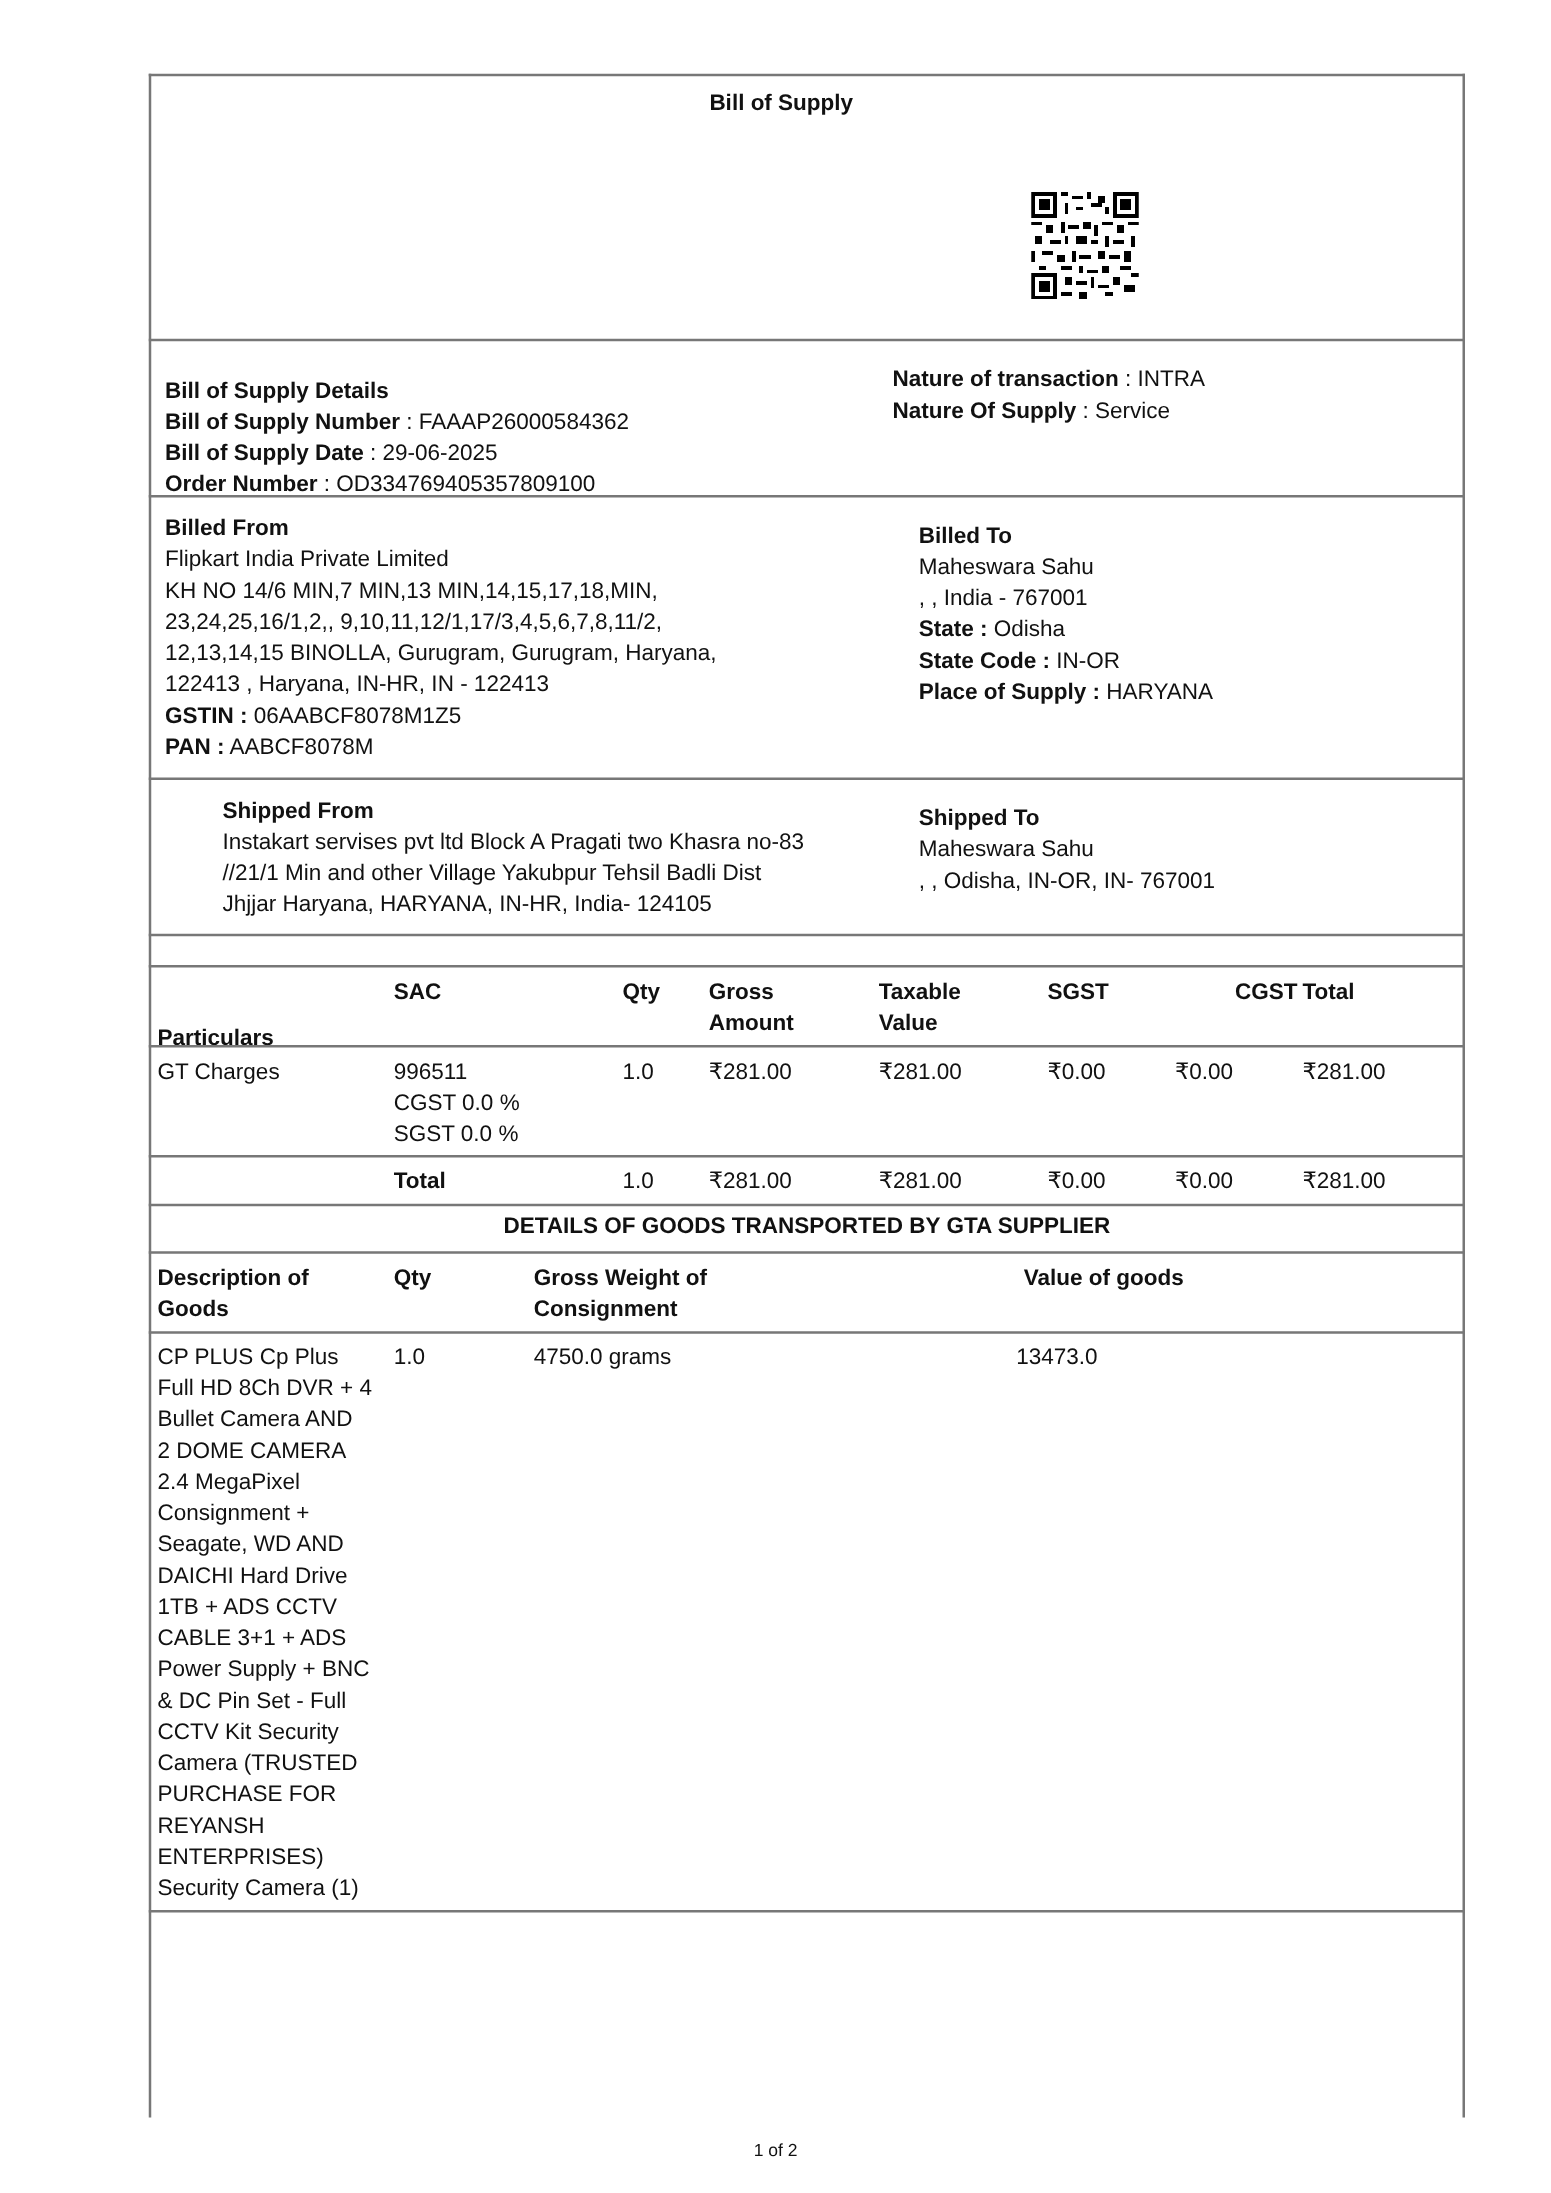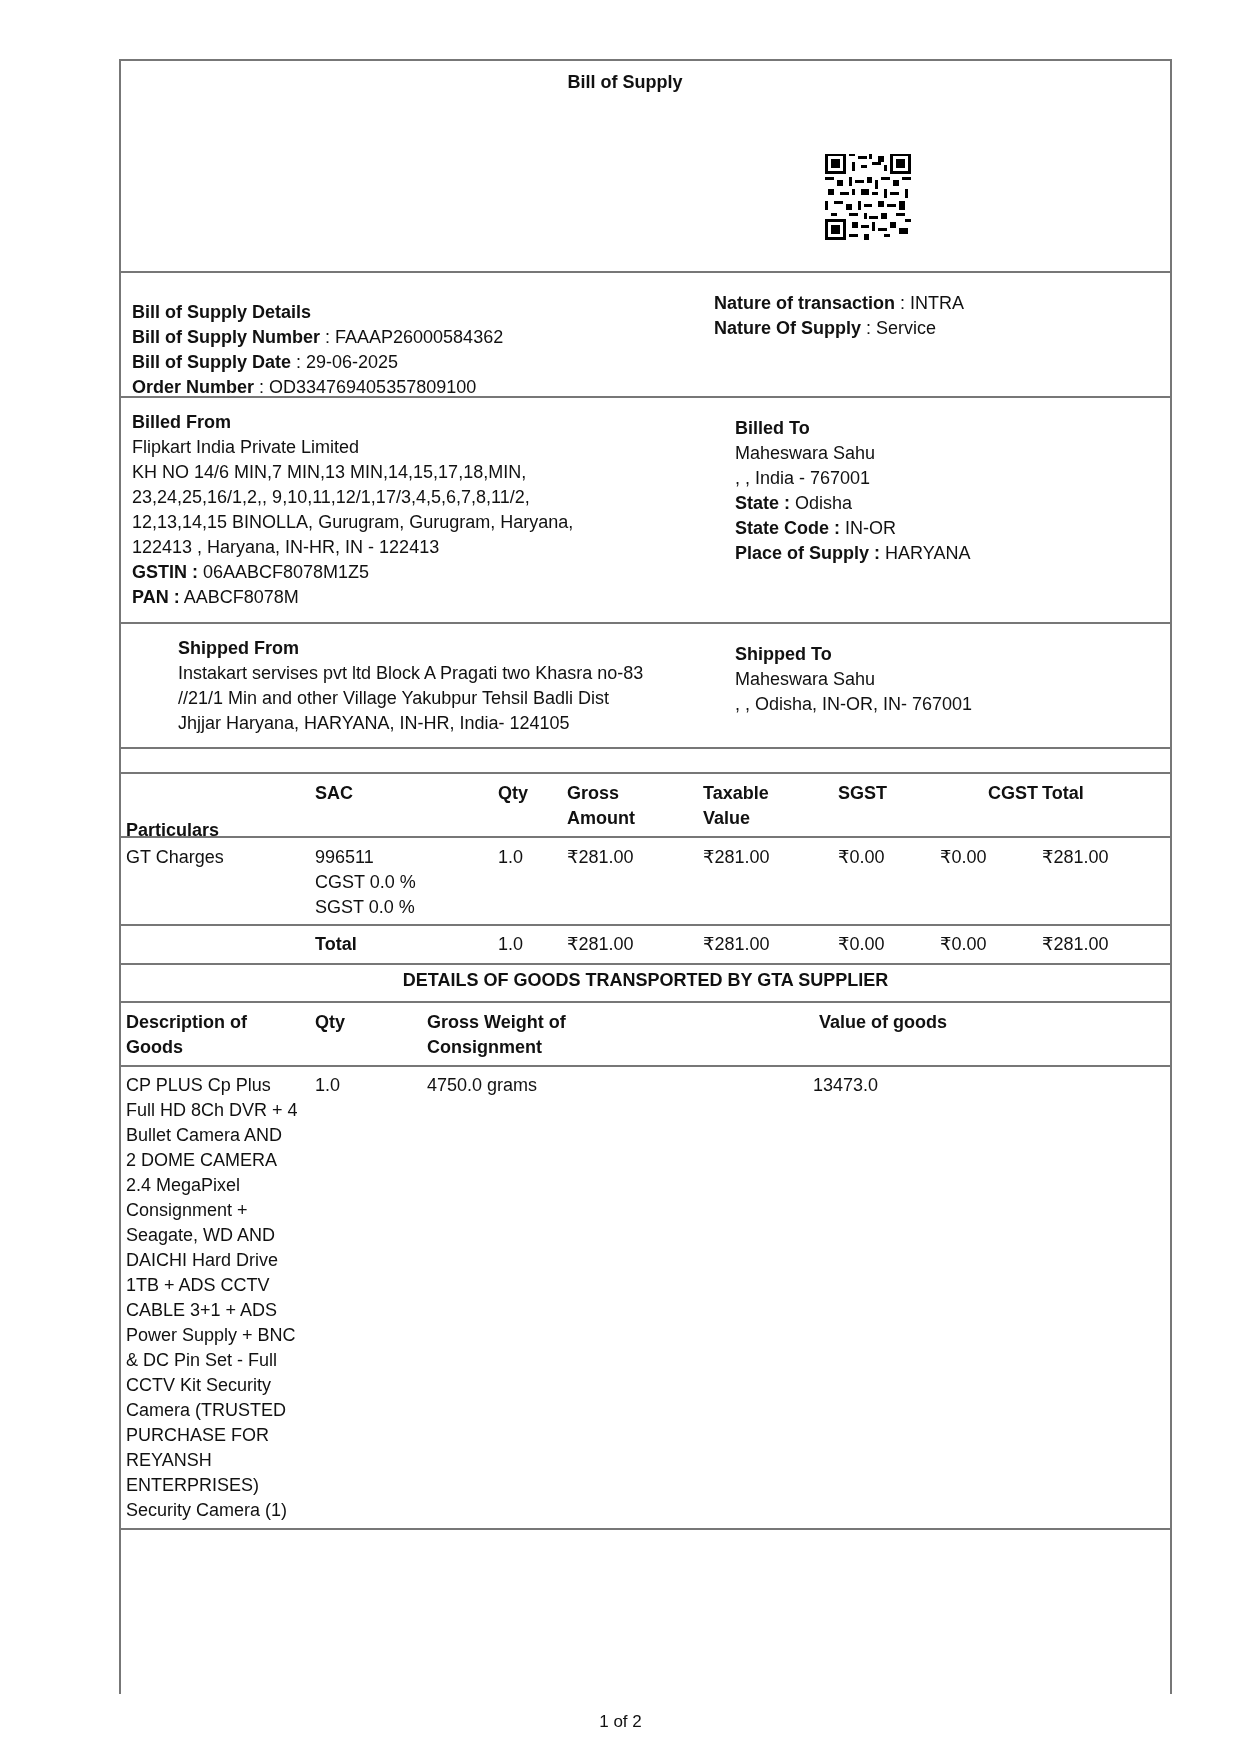--- a/index.html
+++ b/index.html
@@ -8,21 +8,21 @@
   .frame { position: absolute; left: 119px; top: 59px; width: 1053px; height: 1635px;
            border-left: 2px solid #777; border-right: 2px solid #777; border-top: 2px solid #777; box-sizing: border-box; }
   .hline { position: absolute; left: 119px; width: 1053px; height: 0; border-top: 2px solid #777; }
   .abs { position: absolute; white-space: nowrap; }
   .line { height: 25px; line-height: 25px; white-space: nowrap; }
   b { font-weight: bold; }
   .title { position: absolute; top: 72px; left: 119px; width: 1012px; text-align: center; font-weight: bold; font-size: 18px; }
   .qr { position: absolute; left: 825px; top: 153px; width: 86px; height: 87px; }
   .hdr { font-weight: bold; }
   .gta-title { position: absolute; left: 119px; width: 1053px; top: 968px; text-align: center; font-weight: bold; }
-  .footer { position: absolute; top: 1712px; left: 0; width: 1241px; text-align: center; font-size: 17px; }
+  .footer { position: absolute; top: 1712px; left: 0; width: 1241px; text-align: center; font-size: 14px; }
 </style>
 </head>
 <body>
 
 <div class="frame"></div>
 
 <div class="title">Bill of Supply</div>
 <svg class="qr" viewBox="0 0 29 29" shape-rendering="crispEdges">
   <rect x="0" y="0" width="29" height="29" fill="#fff"></rect>
   <g fill="#000">

